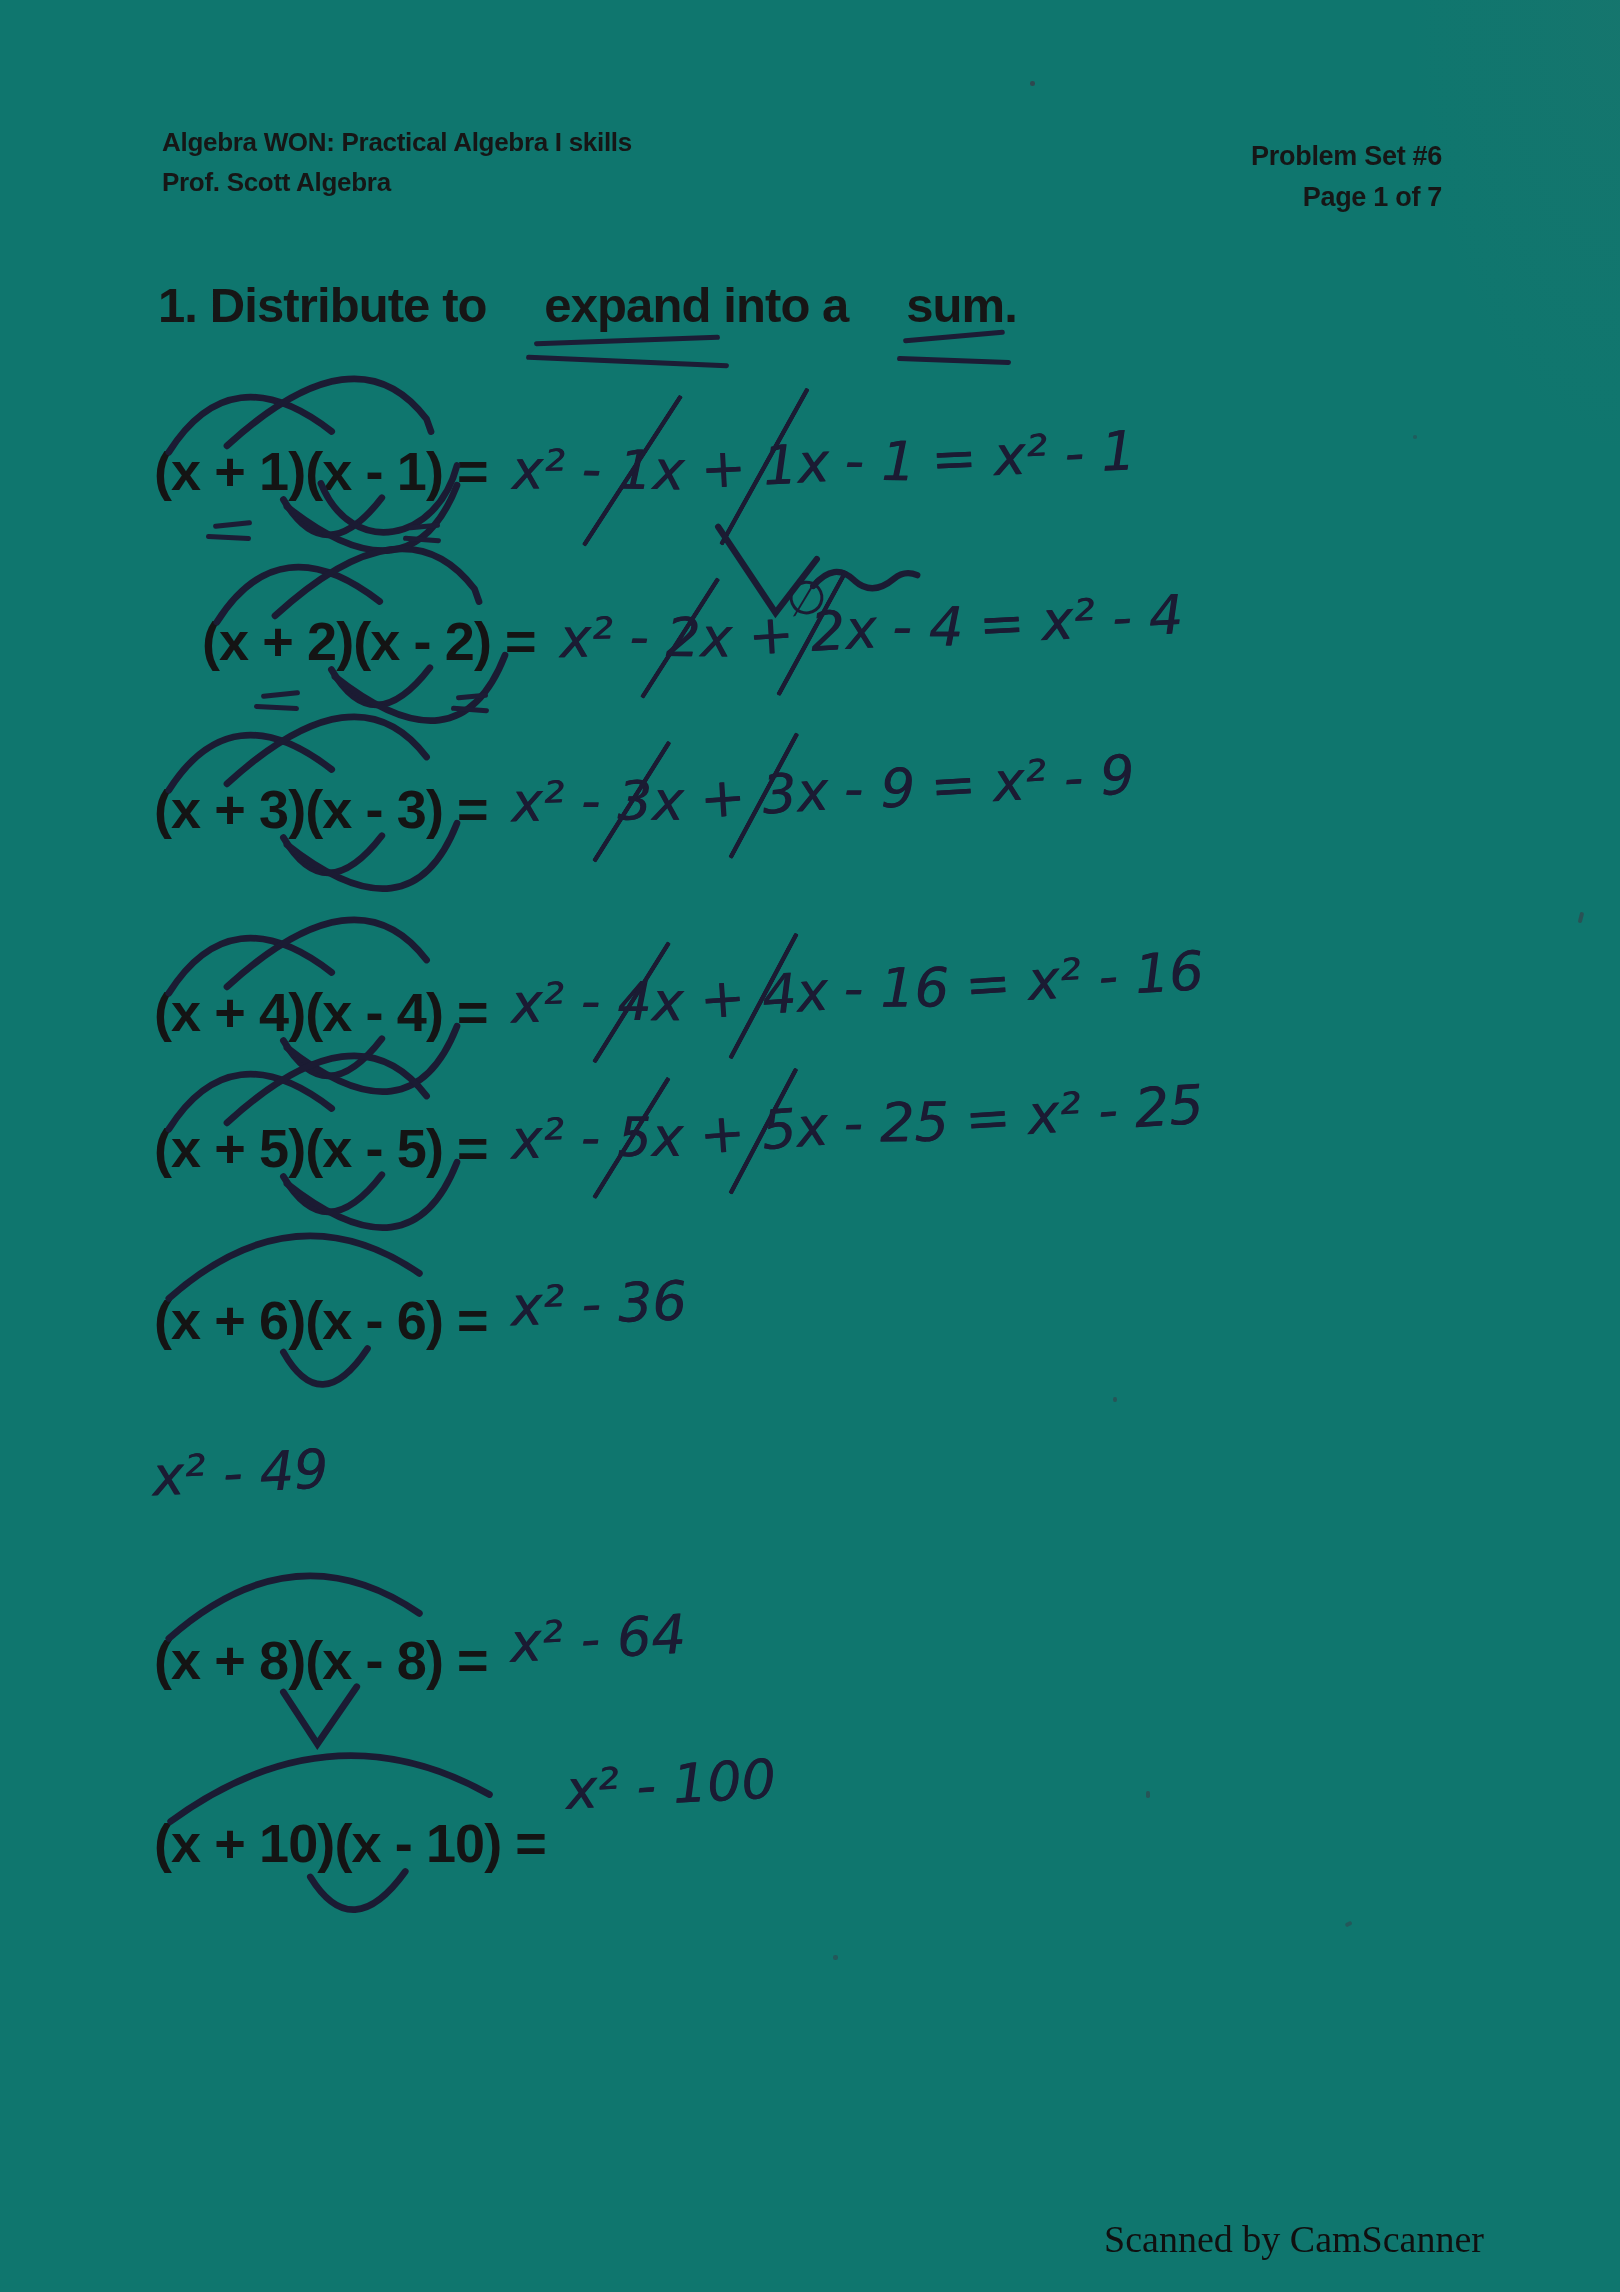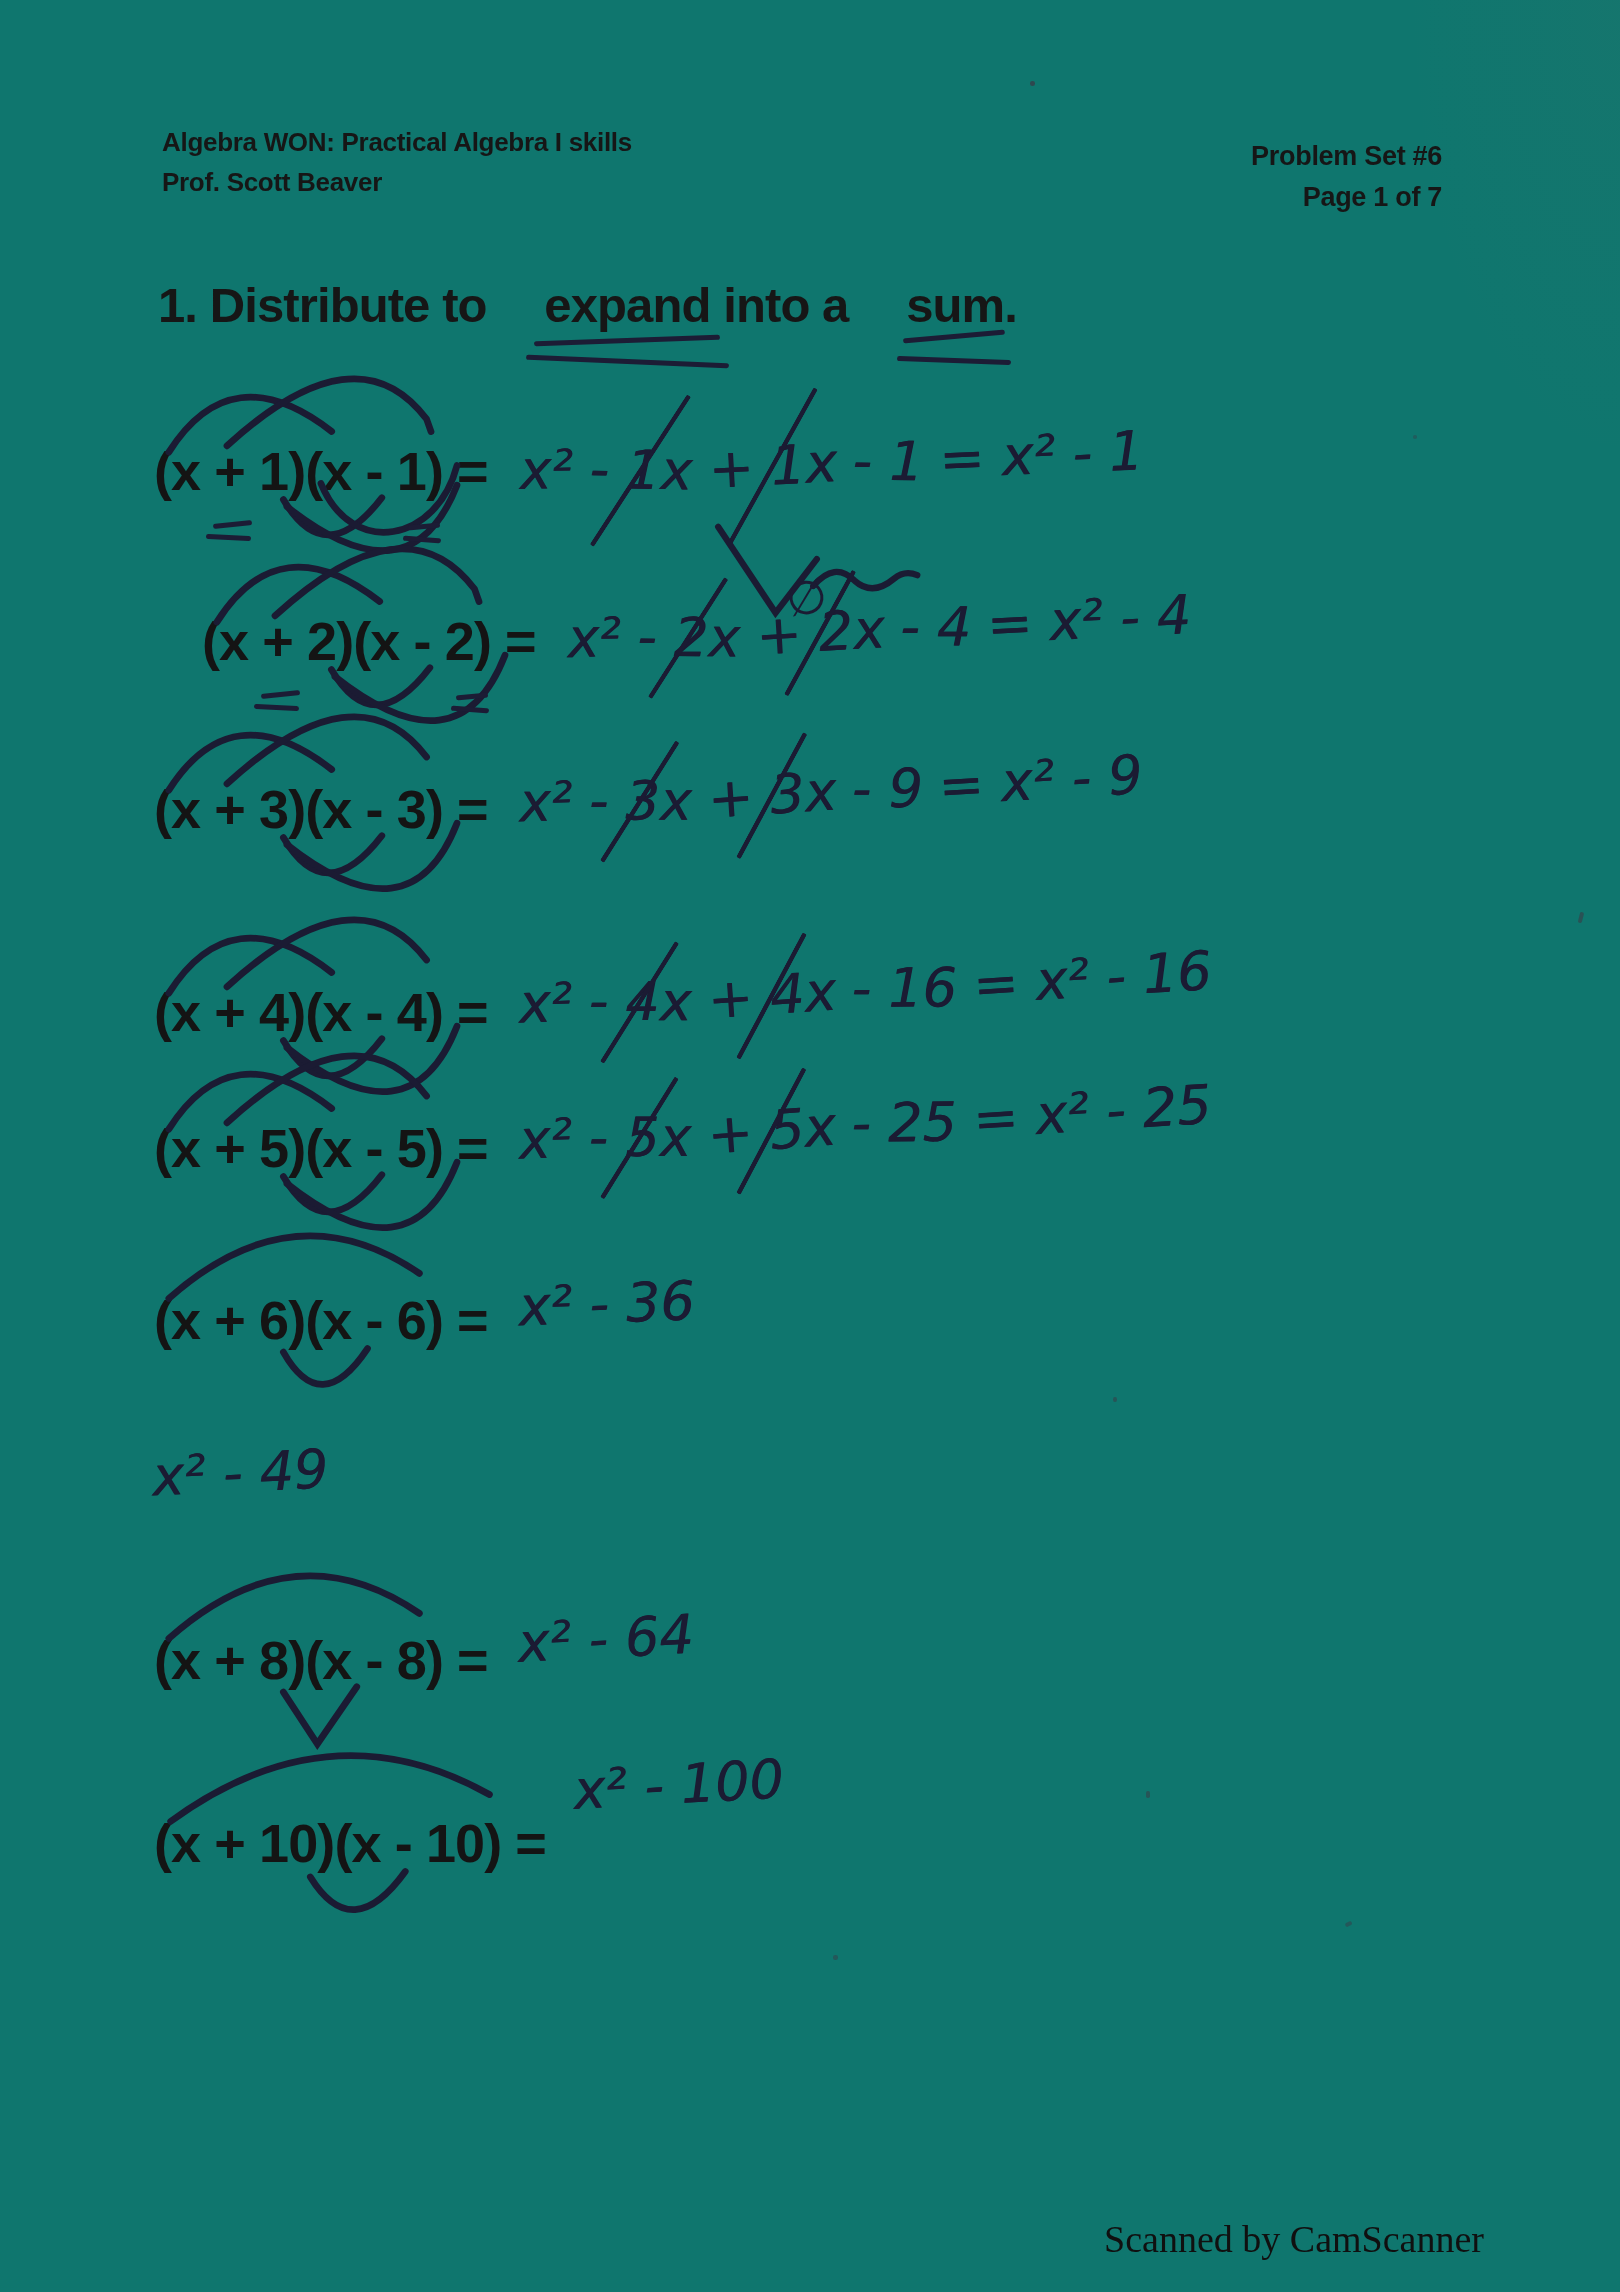--- a/index.html
+++ b/index.html
@@ -27,21 +27,21 @@
   
   .title { position: absolute; left: 158px; top: 244px; font-size: 49px; font-weight: 700; letter-spacing: -0.9px; white-space: nowrap; }
   .u-wrap { position: relative; display: inline-block; margin-left: 45px; }
   .stroke { position: absolute; display: block; height: 5.4px; background: #1c1c35; border-radius: 3.6px; }
   .u-expand .s1 { left: -10.7px; top: 61px; width: 112%; transform: rotate(-2deg); }
   .u-expand .s2 { left: -18px; top: 82px; width: 122%; transform: rotate(2.4deg); }
   .u-sum .s1 { left: -3.6px; top: 57px; width: 104%; transform: rotate(-5deg); }
   .u-sum .s2 { left: -9px; top: 81px; width: 116%; transform: rotate(2deg); }
 
   
-  .row { position: absolute; left: 154px; display: flex; align-items: center; gap: 32px; white-space: nowrap; }
+  .row { position: absolute; left: 154px; display: flex; align-items: center; gap: 24px; white-space: nowrap; }
   .r1 { top: 439px; } .r2 { top: 609px; margin-left: 48px; } .r3 { top: 777px; }
   .r4 { top: 980px; } .r5 { top: 1116px; } .r6 { top: 1288px; }
   .r7 { top: 1458px; } .r8 { top: 1628px; } .r9 { top: 1811px; }
 
   .lhs { position: relative; display: inline-block; font-weight: 700; font-size: 54px; letter-spacing: -0.9px; color: #141414; }
 
   .arcs { position: absolute; left: -12.5px; top: -109px; width: 519px; height: 278px; overflow: visible; pointer-events: none; }
   .arcs.wide { width: 591px; }
   .arcs path { fill: none; stroke: #1b1b33; stroke-width: 7.5; stroke-linecap: round; }
 
@@ -89,21 +89,21 @@
   
   .speck { position: absolute; background: #3a3a45; border-radius: 50%; display: block; }
 </style>
 </head>
 <body>
 
 <div class="page">
 
   <div class="hdr-left">
     <div>Algebra WON: Practical Algebra I skills</div>
-    <div>Prof. Scott Beaver</div>
+    <div>Prof. Scott Algebra</div>
   </div>
   <div class="hdr-right">
     <div>Problem Set #6</div>
     <div>Page 1 of 7</div>
   </div>
 
   <h1 class="title"><span>1. Distribute to </span><span class="u-wrap u-expand"><span>expand</span><i class="stroke s1"></i><i class="stroke s2"></i></span><span> into a </span><span class="u-wrap u-sum"><span>sum</span><i class="stroke s1"></i><i class="stroke s2"></i></span><span>.</span></h1>
 
   <div class="row r1">
     <span class="lhs">

